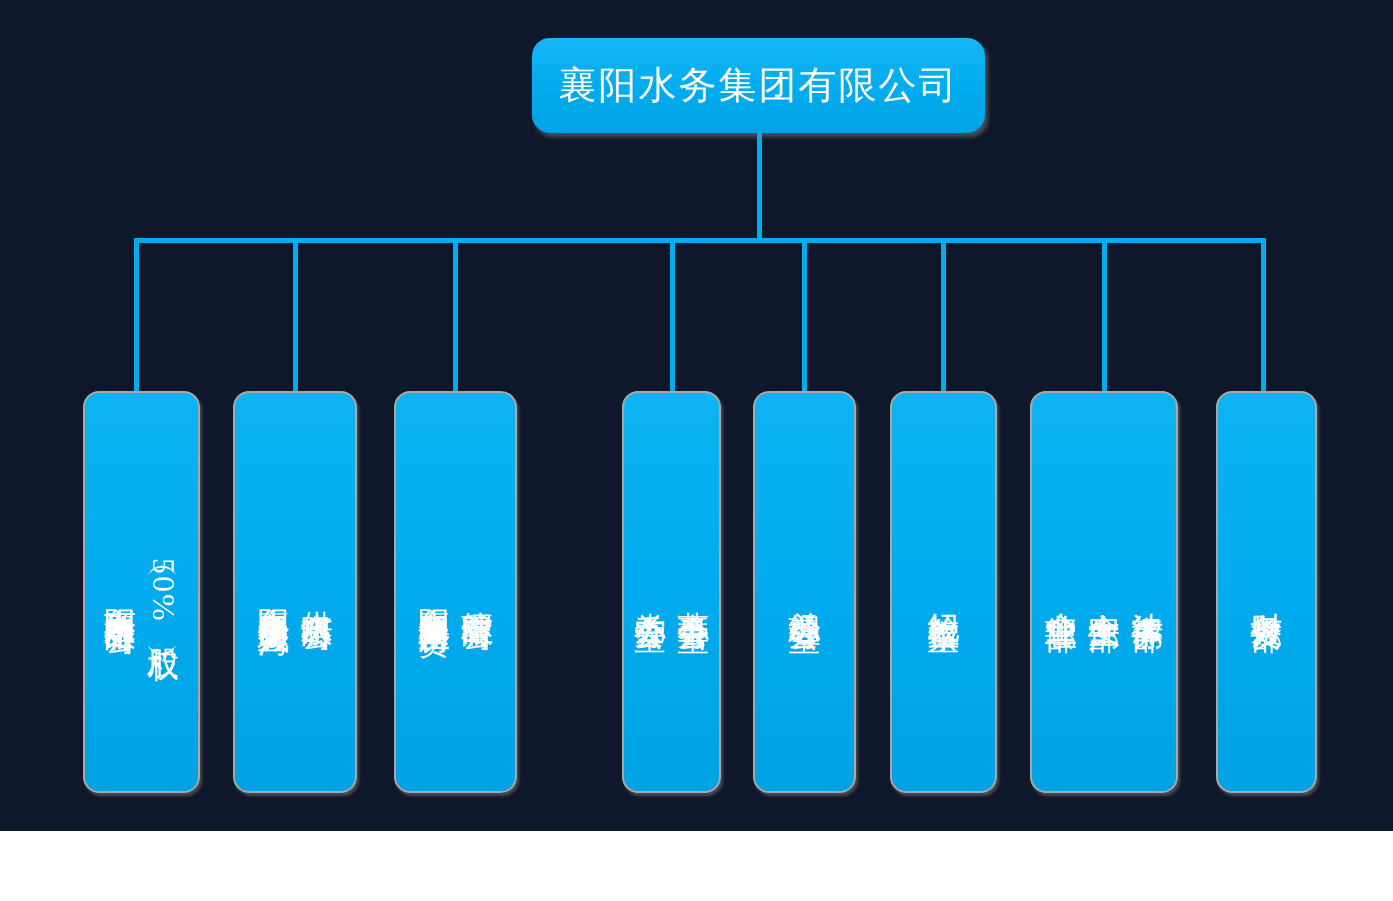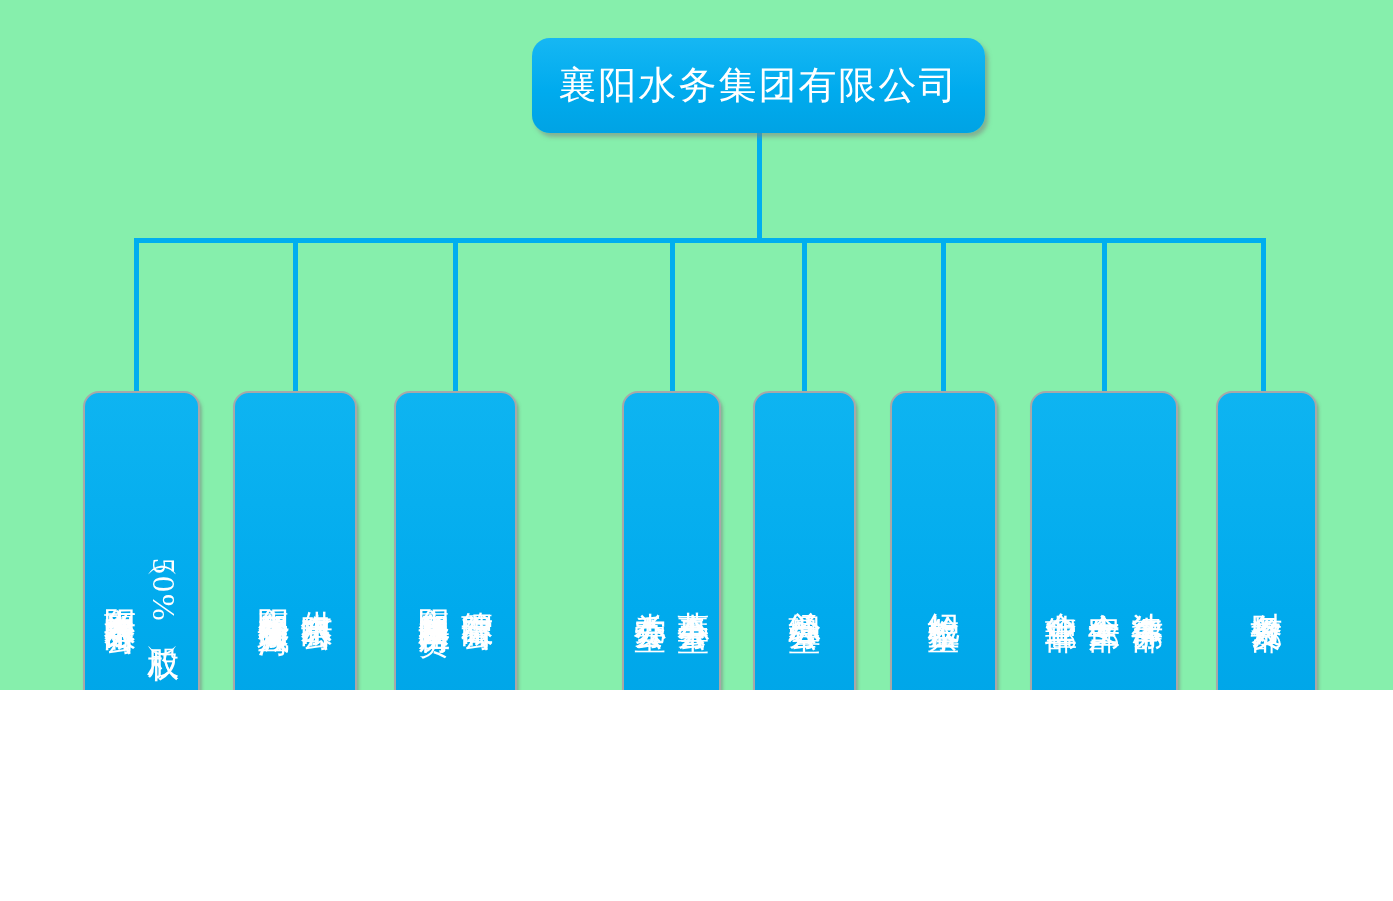--- a/index.html
+++ b/index.html
@@ -4,22 +4,22 @@
 <style>
   html, body {
     margin: 0;
     padding: 0;
     background: #ffffff;
     font-family: "Liberation Serif", "DejaVu Serif", serif;
   }
   .canvas {
     position: relative;
     width: 1393px;
-    height: 690px;
-    background: #86efac;
+    height: 831px;
+    background: #0f172a;
     overflow: hidden;
   }
   
   .connector {
     position: absolute;
     background: #00AEEF;
   }
   
   .root-node {
     position: absolute;

